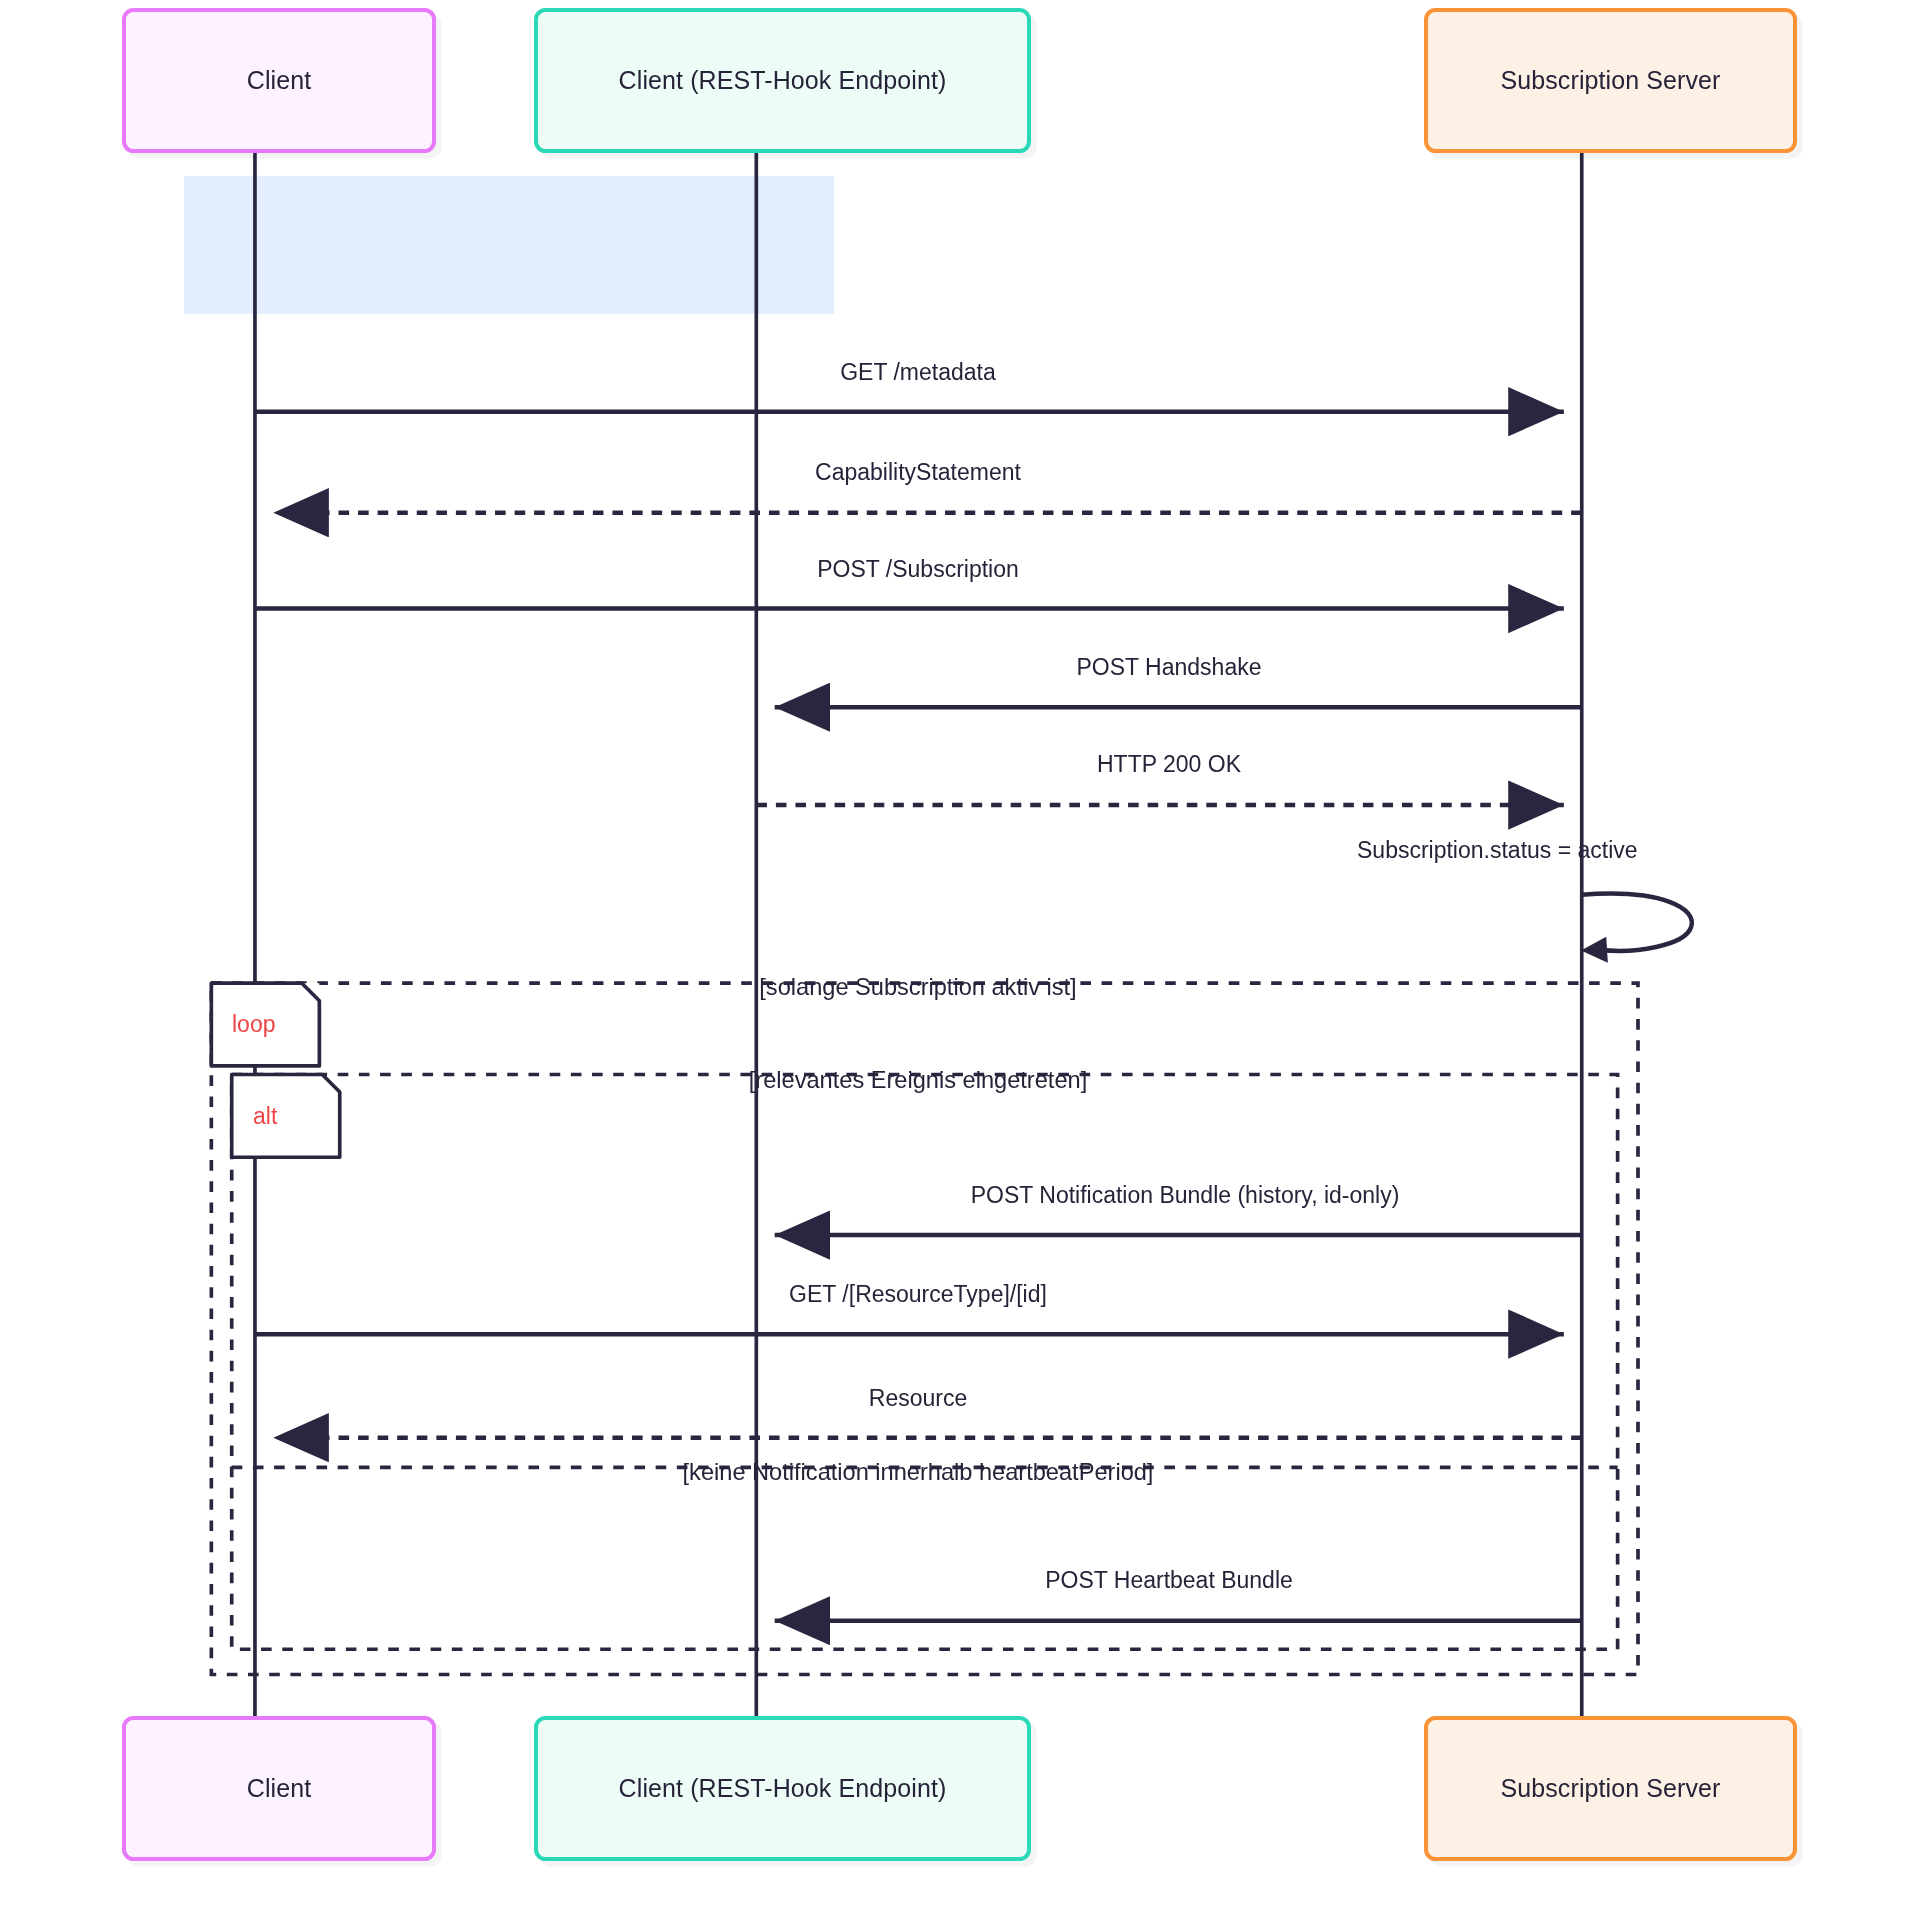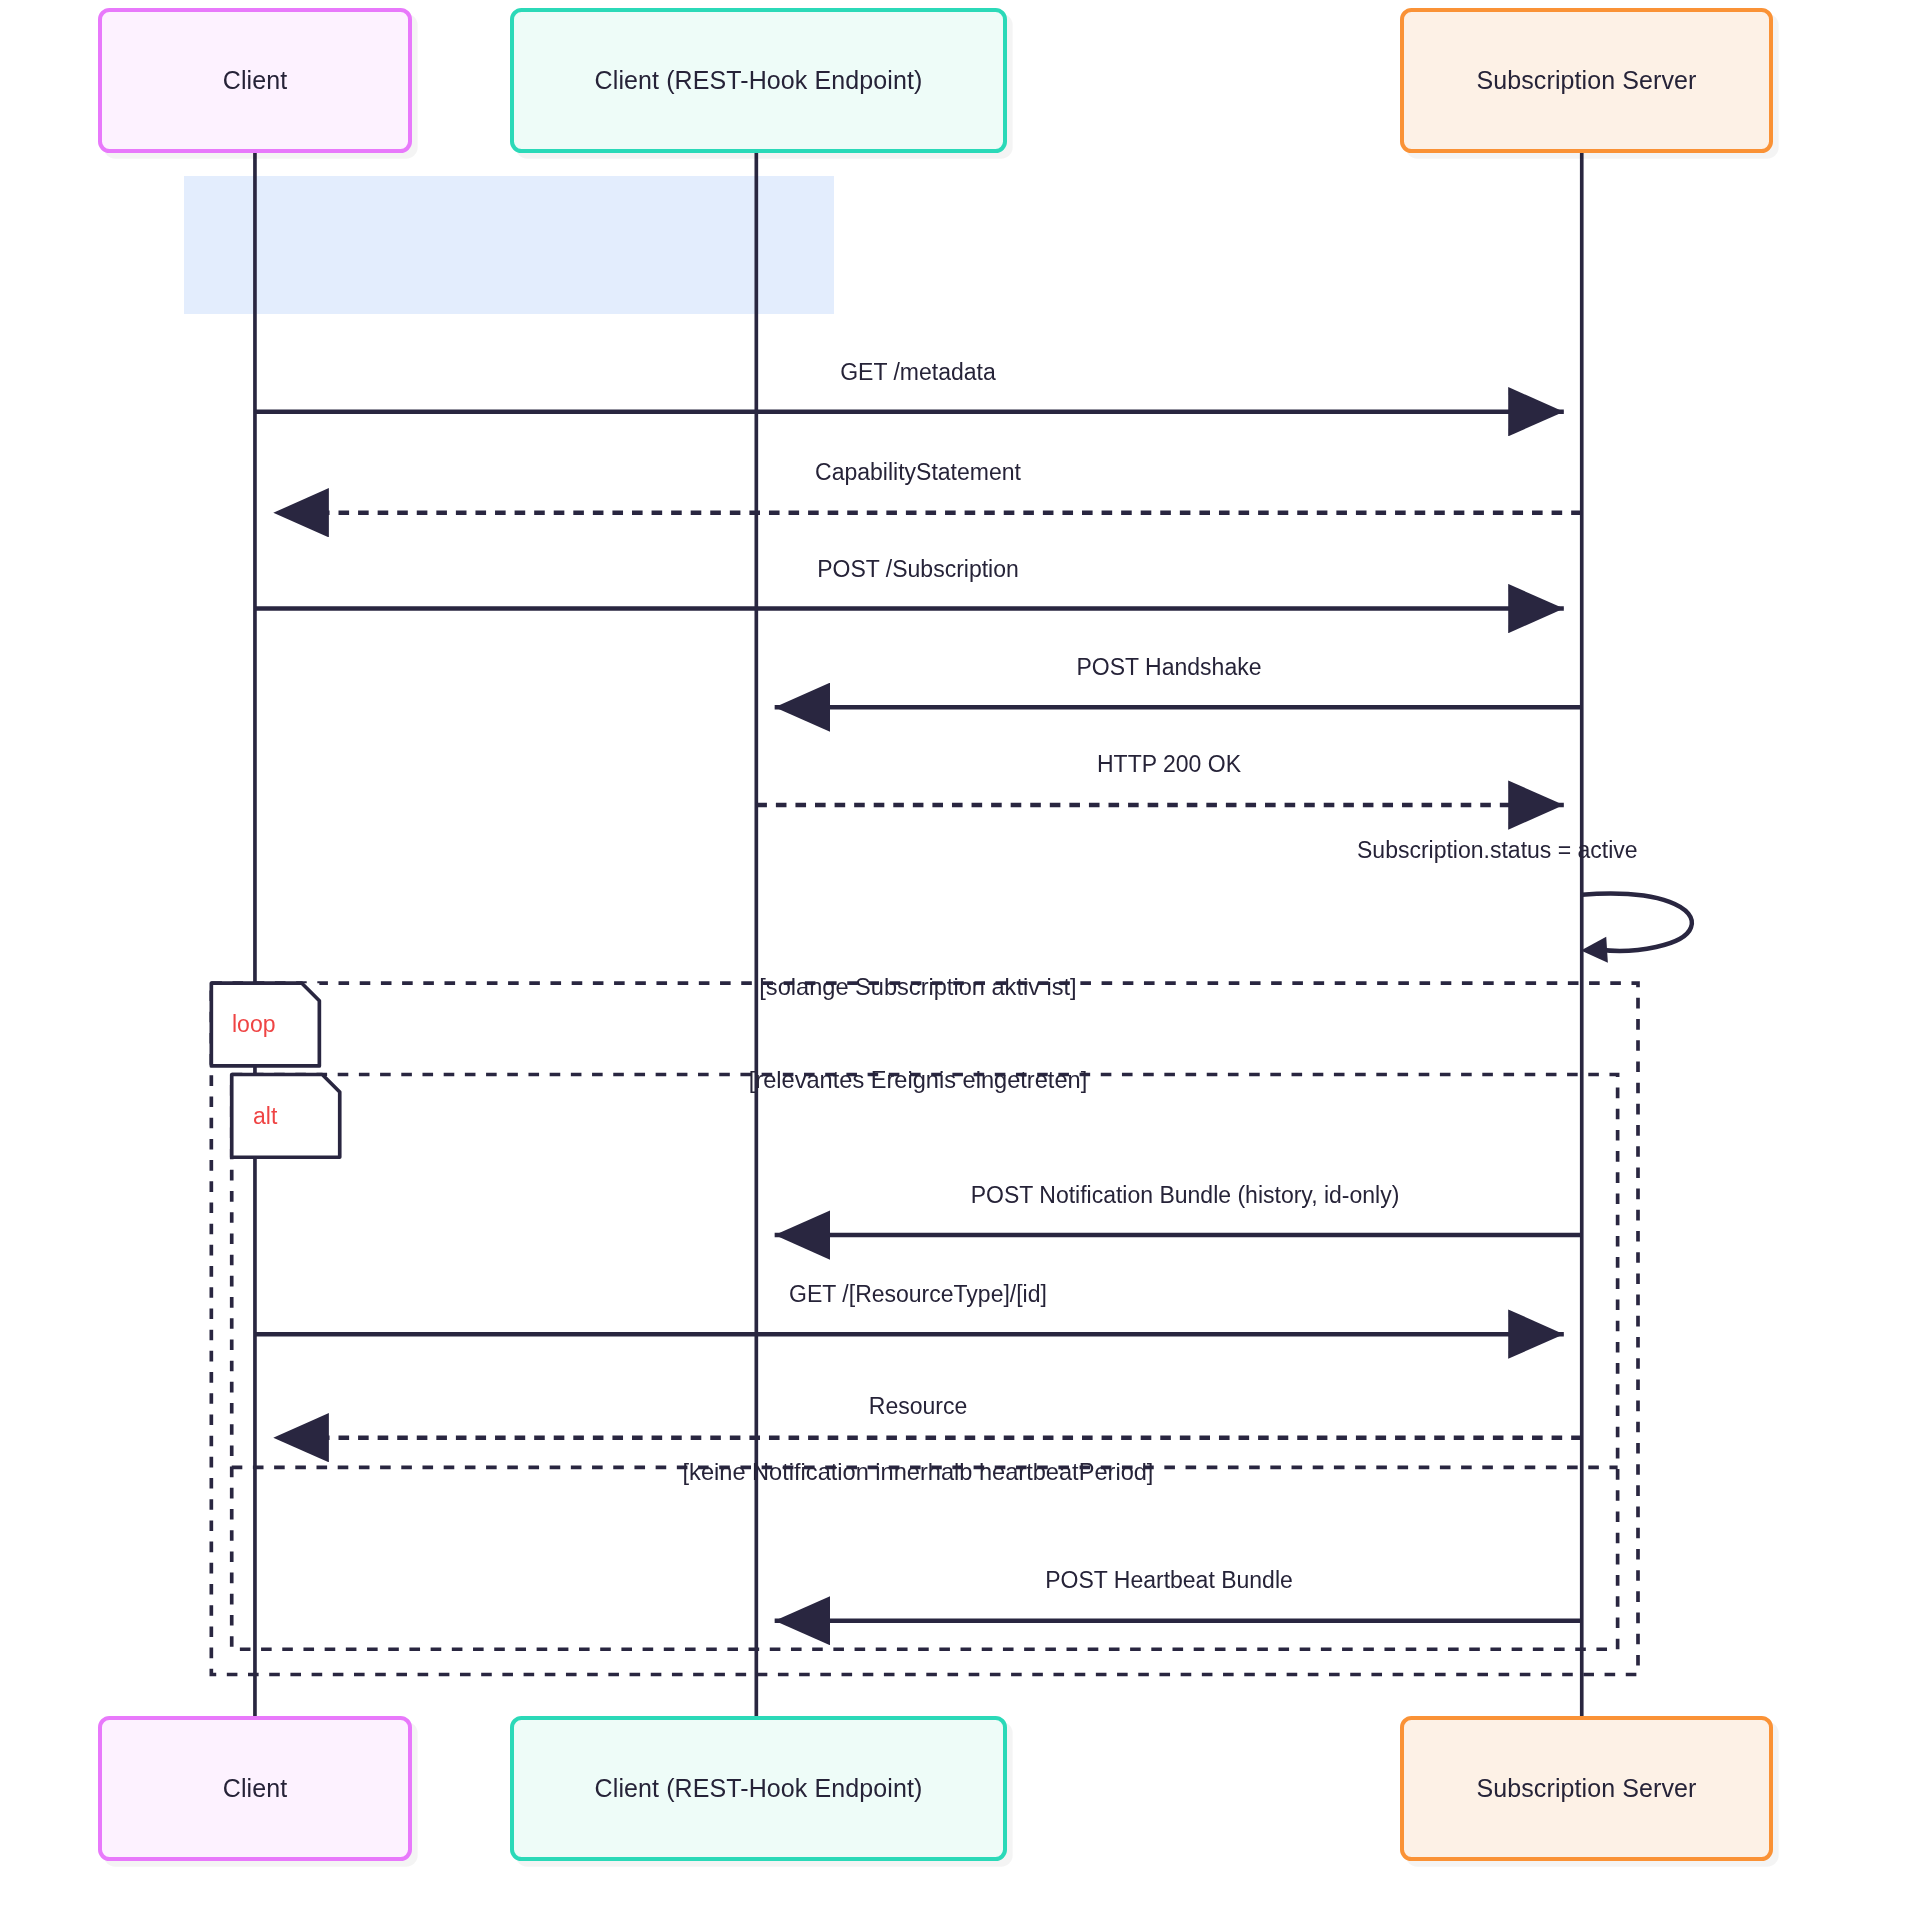--- a/index.html
+++ b/index.html
@@ -1,21 +1,21 @@
 <!DOCTYPE html>
 <html style="font-size:6.5px"><head>
 <meta charset="utf-8">
 <style>
   html,body{margin:0;padding:0;background:#fff;}
   body{font-family:"Liberation Sans",sans-serif;}
   #stage{position:relative;width:1917px;height:1926px;background:#ffffff;overflow:hidden;}
   #stage svg{position:absolute;left:0;top:0;width:1917px;height:1926px;}
   .actor-box{position:absolute;box-sizing:border-box;border-radius:11.4px;
     display:flex;align-items:center;justify-content:center;
-    box-shadow:5.7px 5.7px 0 0 rgba(0,0,0,0.045);}
+    box-shadow:5.7px 5.7px 0 0 rgba(0,0,0,0.045);margin-left:24px;}
   .actor-label{font-size:25px;color:#262338;letter-spacing:0.1px;white-space:nowrap;}
   .note-box{position:absolute;box-sizing:border-box;display:flex;align-items:center;justify-content:center;
     box-shadow:4.9px 4.9px 0 0 rgba(0,0,0,0.05);}
   .note-label{font-size:24.5px;font-weight:bold;color:#262338;}
   .group-bg{position:absolute;}
   .msg-label{position:absolute;font-size:23px;color:#262338;white-space:nowrap;
     transform:translateX(-50%);}
   .msg-label.left{transform:none;}
   .frag-tag{position:absolute;box-sizing:border-box;font-size:23px;color:#ef4444;
     display:flex;align-items:center;padding-left:21px;}
@@ -93,21 +93,21 @@
 
 
   <div class="msg-label" style="left:918px;top:359px;">GET /metadata</div>
   <div class="msg-label" style="left:918px;top:459px;">CapabilityStatement</div>
   <div class="msg-label" style="left:918px;top:556px;">POST /Subscription</div>
   <div class="msg-label" style="left:1169px;top:654px;">POST Handshake</div>
   <div class="msg-label" style="left:1169px;top:751px;">HTTP 200 OK</div>
   <div class="msg-label left" style="left:1357px;top:837px;">Subscription.status = active</div>
   <div class="msg-label" style="left:1169px;top:1182px;margin-left:16px;">POST Notification Bundle (history, id-only)</div>
   <div class="msg-label" style="left:918px;top:1281px;">GET /[ResourceType]/[id]</div>
-  <div class="msg-label" style="left:918px;top:1385px;margin-top:8px;">Resource</div>
+  <div class="msg-label" style="left:918px;top:1385px;">Resource</div>
   <div class="msg-label" style="left:1169px;top:1567px;">POST Heartbeat Bundle</div>
 
   <div class="frag-tag" style="left:211px;top:983px;width:108px;height:83px;">loop</div>
   <div class="cond-label" style="left:918px;top:974px;">[solange Subscription aktiv ist]</div>
 
   <div class="frag-tag" style="left:232px;top:1075px;width:108px;height:83px;">alt</div>
   <div class="cond-label" style="left:918px;top:1067px;">[relevantes Ereignis eingetreten]</div>
   <div class="cond-label" style="left:918px;top:1459px;">[keine Notification innerhalb heartbeatPeriod]</div>
 
   <div class="actor-box" style="left:98px;top:1716px;width:314px;height:145px;background:#fdf2ff;border:4.9px solid #e879fb;">

